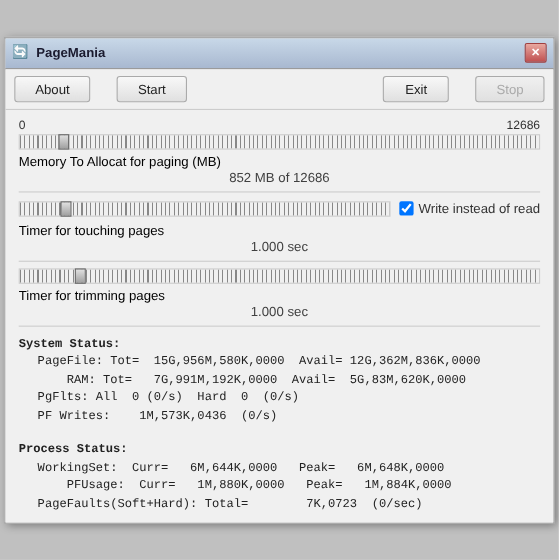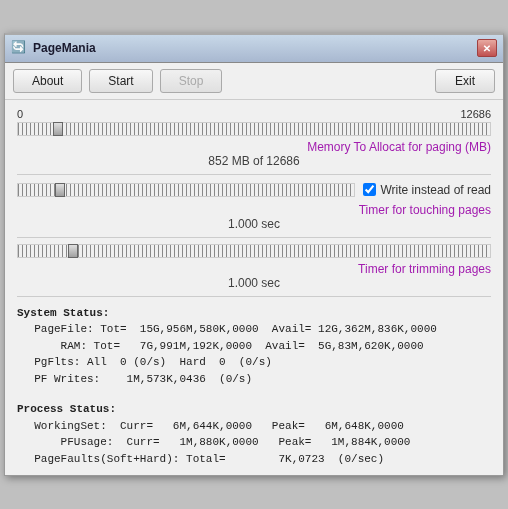--- a/index.html
+++ b/index.html
@@ -54,21 +54,21 @@
       font-weight: bold;
       display: flex;
       align-items: center;
       justify-content: center;
       border-radius: 2px;
     }
     .toolbar {
       background: #f0f0f0;
       padding: 6px 8px;
       display: flex;
-      gap: 7px;
+      gap: 24px;
       border-bottom: 1px solid #ccc;
     }
     .btn {
       background: linear-gradient(to bottom, #f8f8f8, #e0e0e0);
       border: 1px solid #aaa;
       padding: 4px 18px;
       font-size: 12px;
       cursor: pointer;
       border-radius: 3px;
       color: #222;
@@ -117,23 +117,23 @@
       background: repeating-linear-gradient(
         to right,
         #888 0px, #888 1px,
         transparent 1px, transparent 4px
       );
       border: 1px solid #ccc;
       border-radius: 0;
       margin: 2px 0;
     }
     .section-label {
-      text-align: right;
-      font-size: 12px;
-      color: #a21caf;
+      text-align: left;
+      font-size: 12px;
+      color: #000000;
       margin-top: 4px;
     }
     .section-value {
       text-align: center;
       font-size: 12px;
       color: #404040;
     }
     .timer-row {
       display: flex;
       align-items: center;
@@ -179,22 +179,22 @@
     <div class="titlebar-left">
       <span class="titlebar-icon">🔄</span>
       <span class="titlebar-text">PageMania</span>
     </div>
     <div class="titlebar-close">✕</div>
   </div>
 
   <div class="toolbar">
     <button class="btn">About</button>
     <button class="btn">Start</button>
+    <button class="btn" style="margin-left:auto;">Exit</button>
     <button class="btn disabled" disabled="">Stop</button>
-    <button class="btn" style="margin-left:auto;">Exit</button>
   </div>
 
   <div class="content">
 
     <div class="slider-section">
       <div class="range-labels">
         <span>0</span>
         <span>12686</span>
       </div>
       <div class="slider-dotted">

